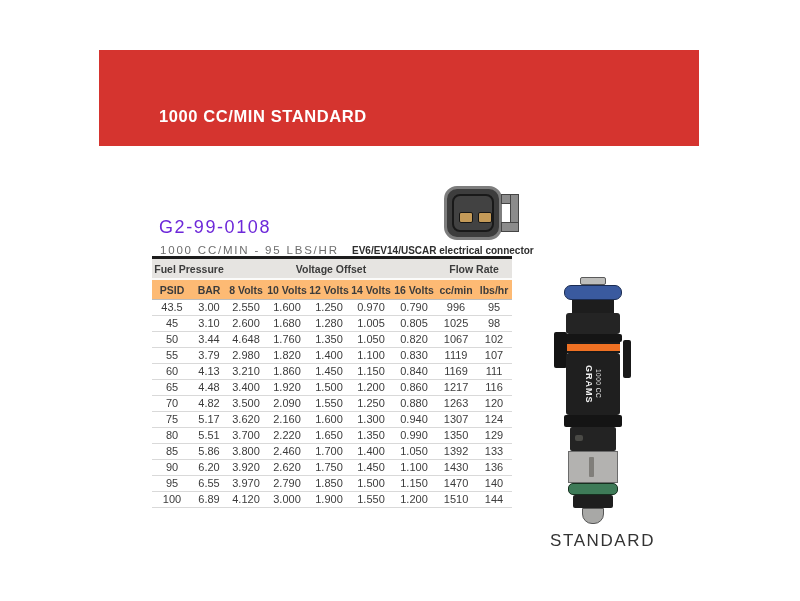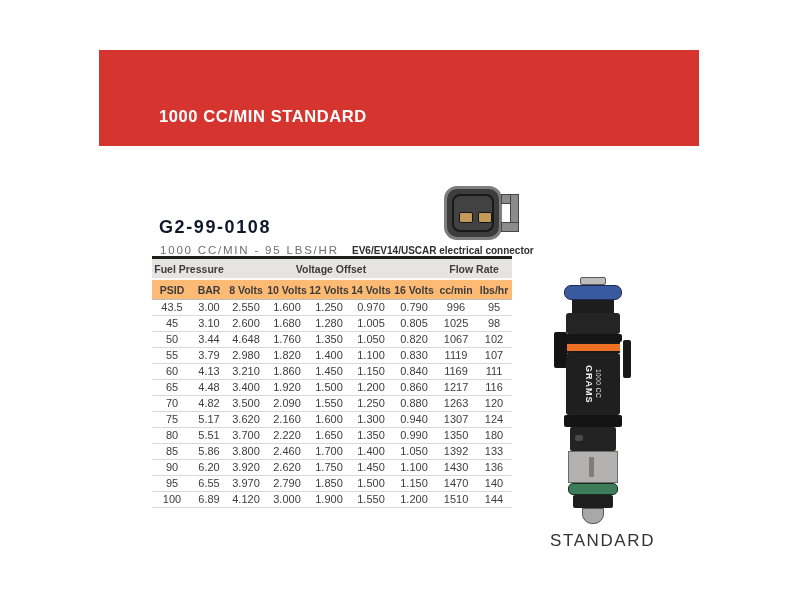--- a/index.html
+++ b/index.html
@@ -4,21 +4,21 @@
 <style>
   html,body{margin:0;padding:0;background:#fff;}
   body{width:800px;height:601px;font-family:"Liberation Sans",sans-serif;position:relative;overflow:hidden;}
   .page{position:absolute;left:0;top:0;width:676px;height:601px;background:#ffffff;}
 
   
   .banner{position:absolute;left:99px;top:50px;width:600px;height:96px;background:#d5342f;}
   .banner-title{position:absolute;left:60px;top:57px;color:#ffffff;font-size:16.5px;font-weight:bold;letter-spacing:0.6px;white-space:nowrap;}
 
   
-  .part-number{position:absolute;left:159px;top:217px;font-size:18px;font-weight:bold;color:#0f172a;letter-spacing:1.6px;white-space:nowrap;}
+  .part-number{position:absolute;left:159px;top:217px;font-size:18px;font-weight:normal;color:#6d28d9;letter-spacing:1.6px;white-space:nowrap;}
   .product-subtitle{position:absolute;left:160px;top:244px;font-size:11.5px;color:#6e6e6e;letter-spacing:1.8px;white-space:nowrap;}
 
   
   .connector{position:absolute;left:444px;top:186px;width:76px;height:56px;}
   .conn-body{position:absolute;left:0;top:0;width:58px;height:54px;background:#3d3d3d;border:3px solid #7d7d7d;border-radius:13px;box-sizing:border-box;}
   .conn-inner{position:absolute;left:5px;top:5px;right:5px;bottom:5px;border:2px solid #191919;border-radius:8px;background:#424242;}
   .conn-pin{position:absolute;top:23px;width:12px;height:9px;background:#c49a58;border:1px solid #151515;border-radius:2px;}
   .conn-pin.left{left:12px;}
   .conn-pin.right{left:31px;}
   .conn-tab{position:absolute;left:57px;top:8px;width:18px;height:38px;}
@@ -207,21 +207,21 @@
         </tr>
         <tr>
           <td>80</td>
           <td>5.51</td>
           <td>3.700</td>
           <td>2.220</td>
           <td>1.650</td>
           <td>1.350</td>
           <td>0.990</td>
           <td>1350</td>
-          <td>180</td>
+          <td>129</td>
         </tr>
         <tr>
           <td>85</td>
           <td>5.86</td>
           <td>3.800</td>
           <td>2.460</td>
           <td>1.700</td>
           <td>1.400</td>
           <td>1.050</td>
           <td>1392</td>

